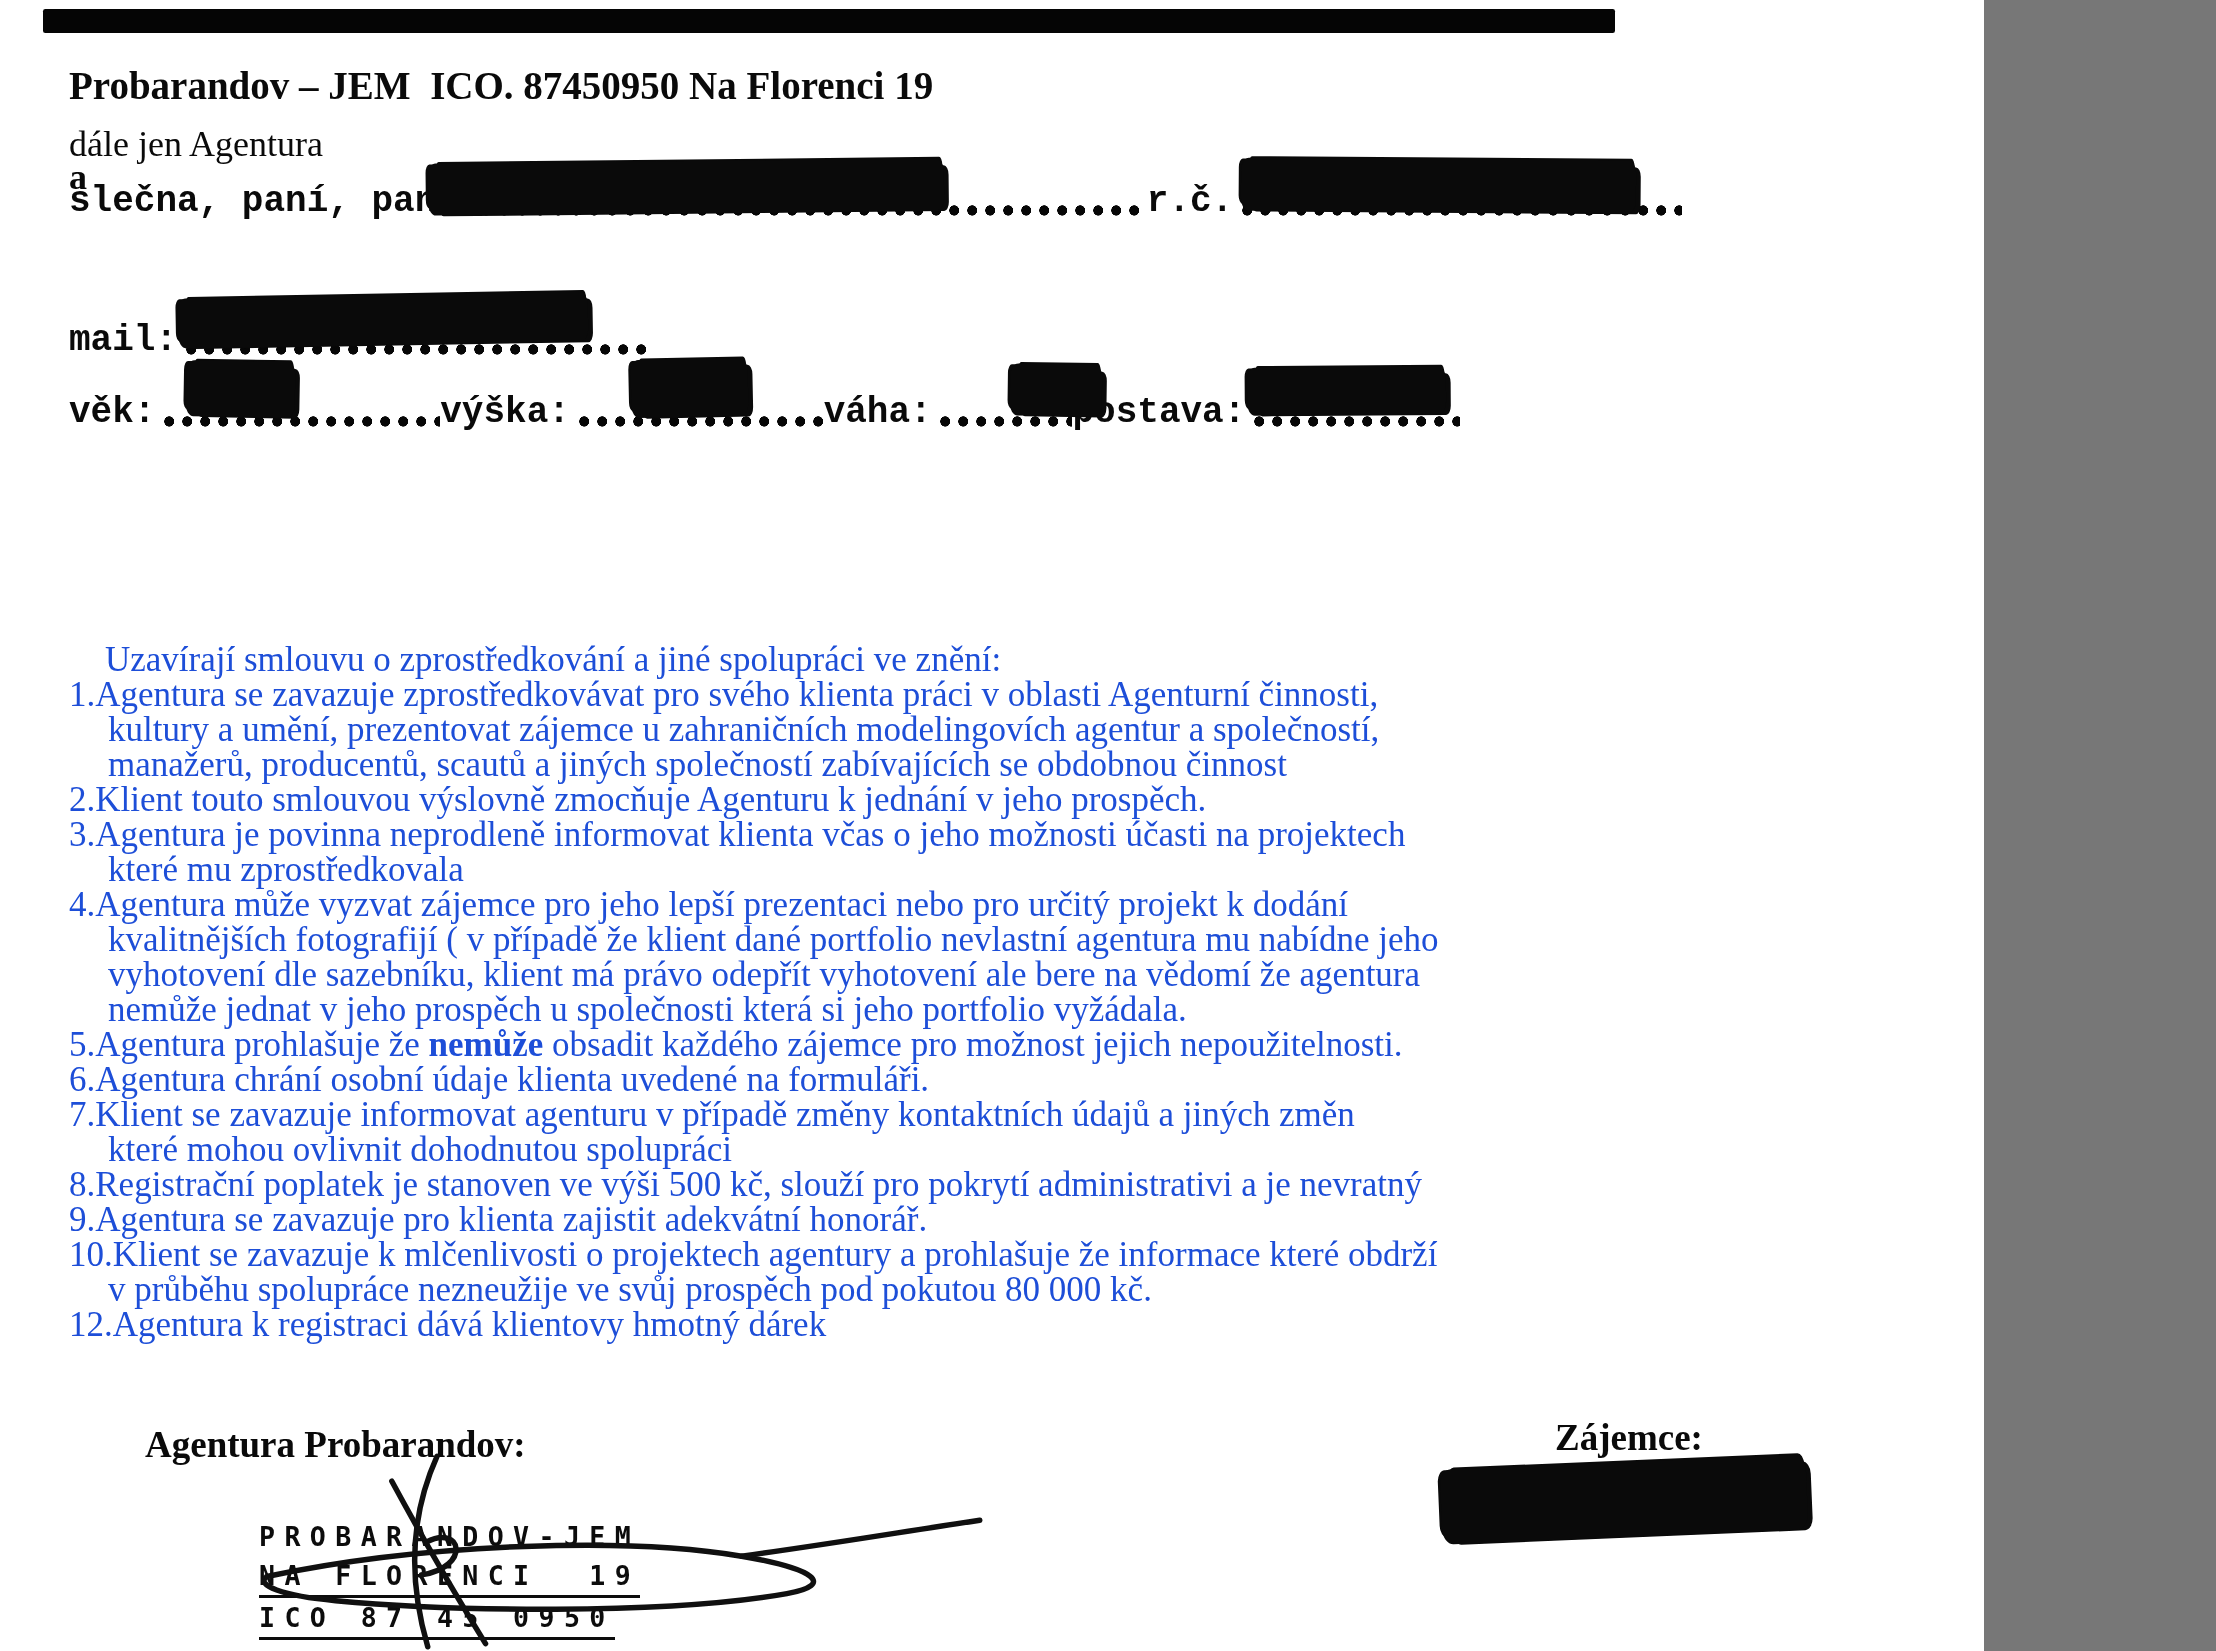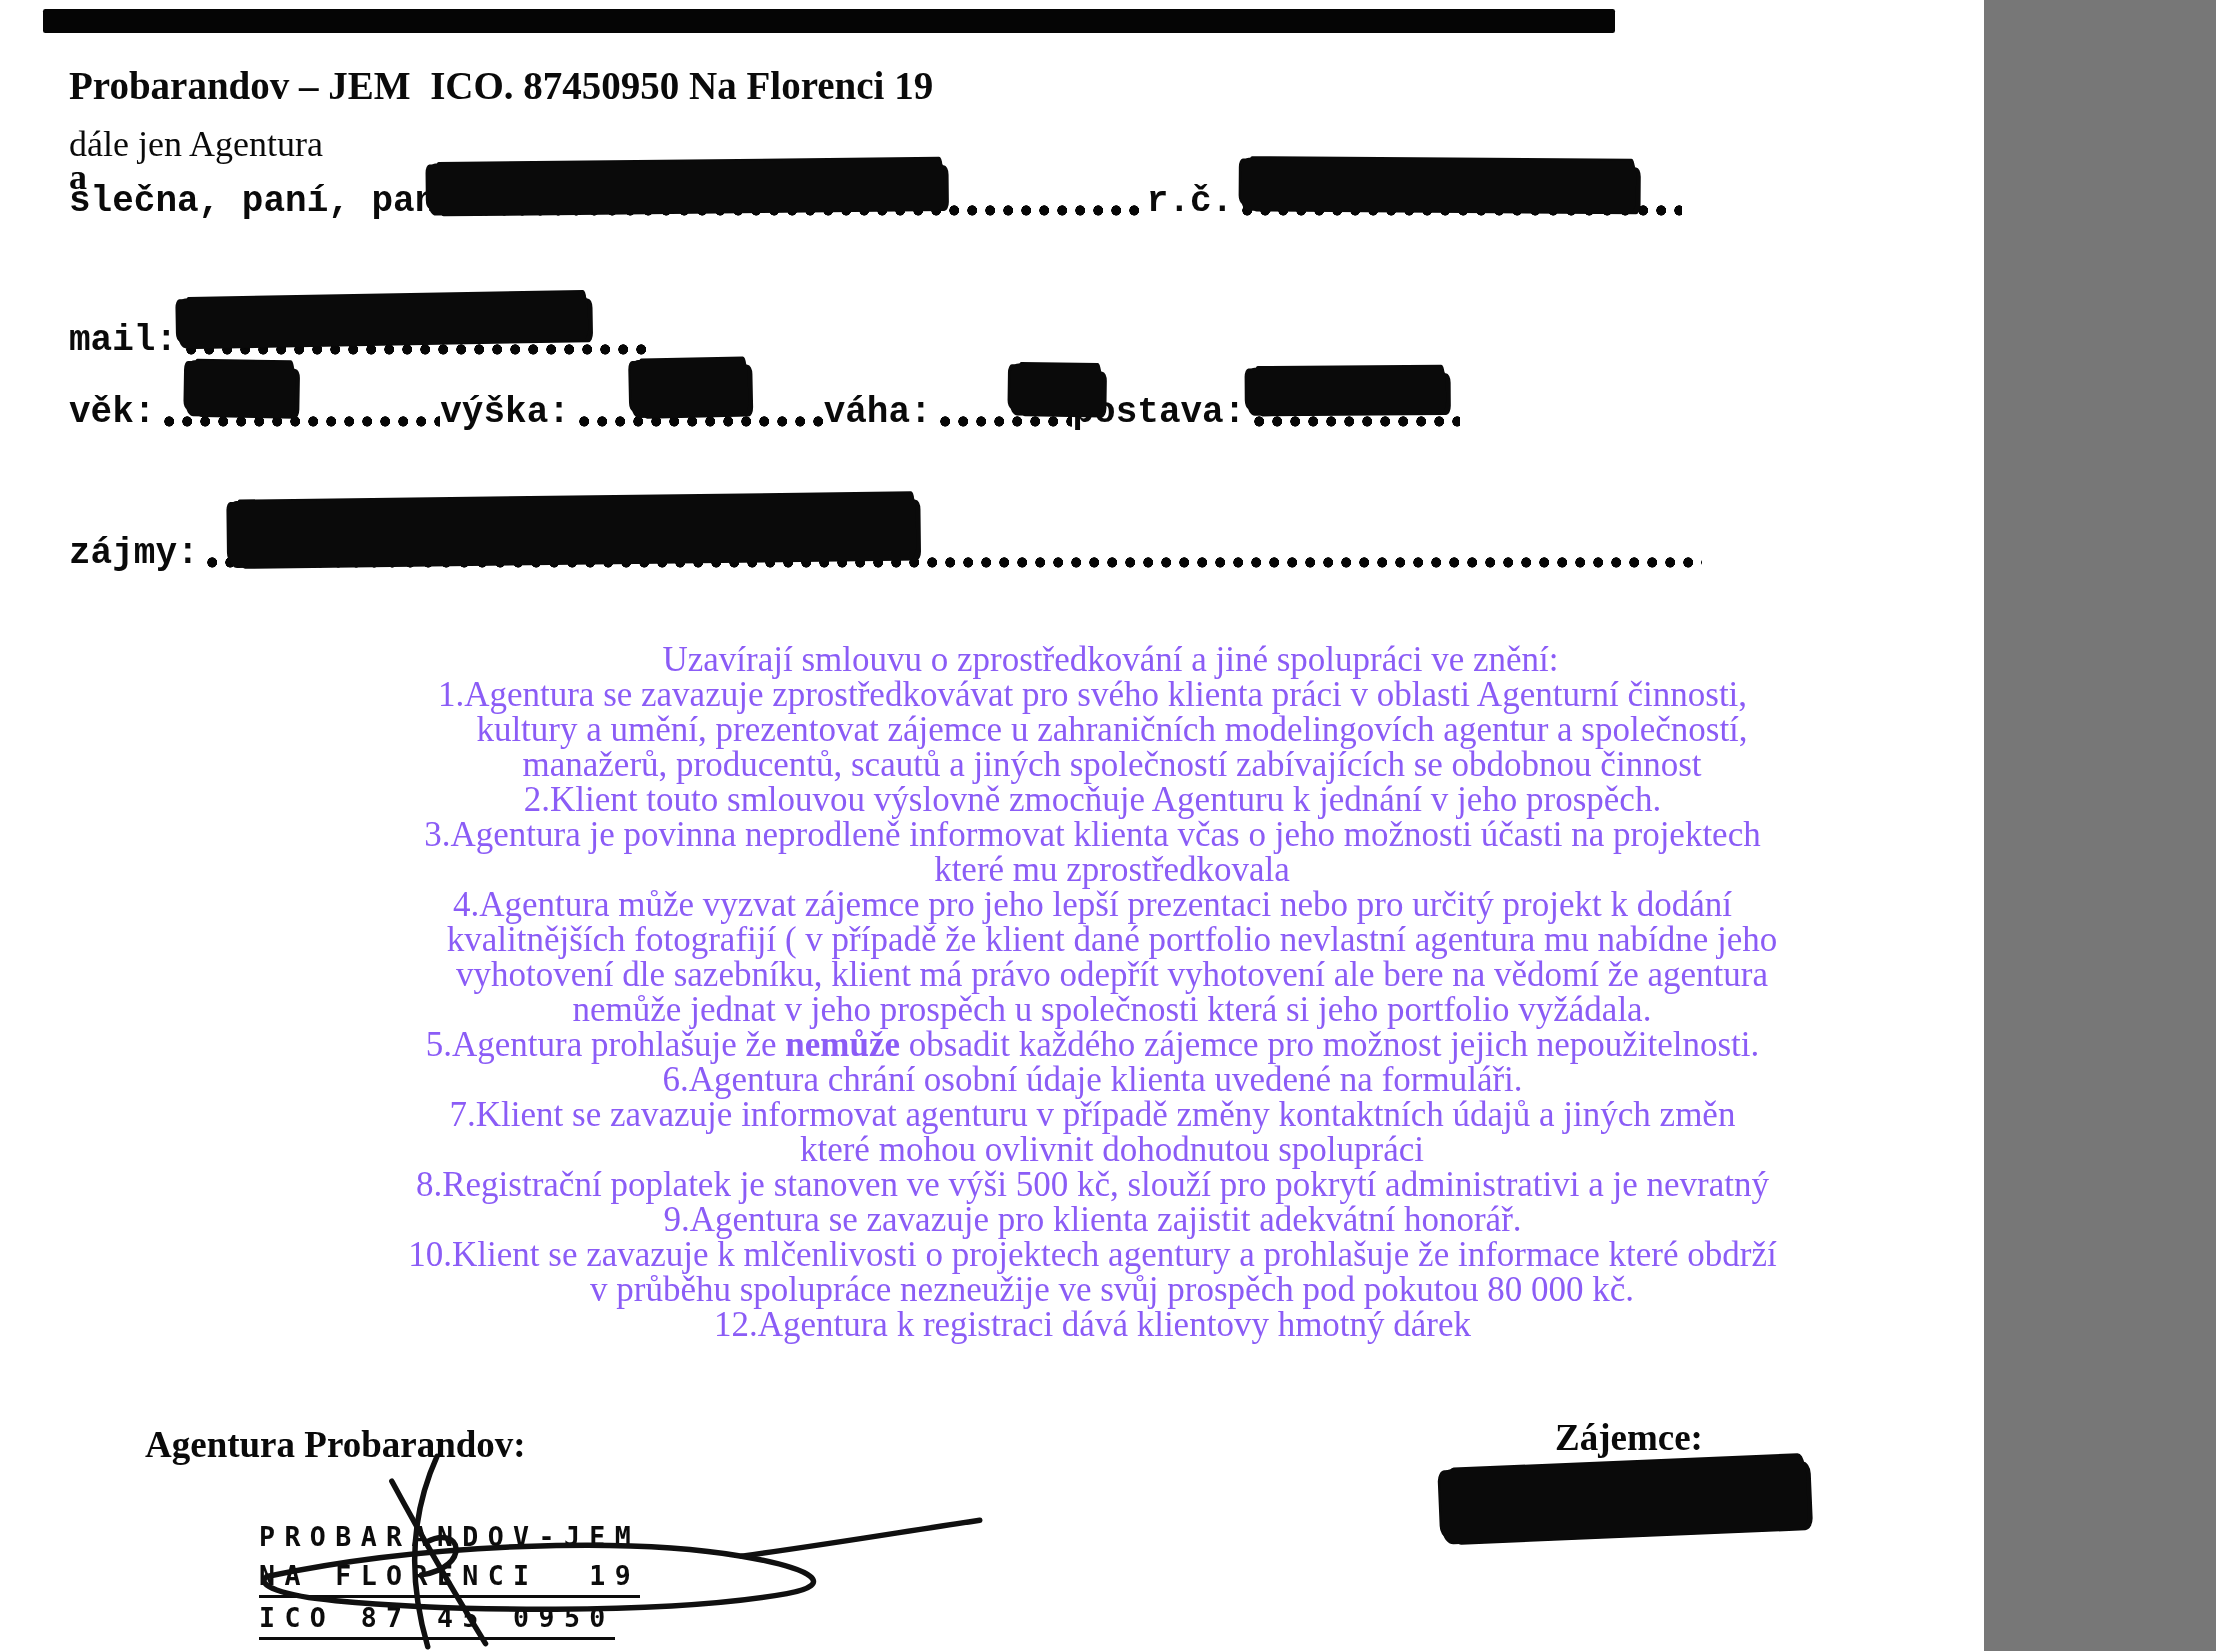--- a/index.html
+++ b/index.html
@@ -15,21 +15,21 @@
   .leader {
     height:12.5px; margin-bottom:3.1px;
     background-image:radial-gradient(circle at 6.2px 6.2px, #060606 4.7px, rgba(0,0,0,0) 5.2px);
     background-size:18px 12.5px; background-repeat:repeat-x; background-position:left bottom;
   }
   .grow { flex:1 1 auto; }
   .redact {
     position:absolute; background:#0a0a0a; border-radius:7.8px/12.5px;
     box-shadow: 7.8px 3.9px 0 -3.1px #0a0a0a, -6.2px -3.1px 0 -3.9px #0a0a0a, 3.1px -6.2px 0 -4.7px #0a0a0a;
   }
-  .body-block { position:absolute; font-size:35px; line-height:35px; color:#8b5cf6;text-align:center; }
+  .body-block { position:absolute; font-size:35px; line-height:35px; color:#1d4ed8; }
   .intro { padding-left:36px; white-space:pre-line; }
   .clause { white-space:pre-line; padding-left:39px; text-indent:-39px; }
   .clause b { font-weight:700; }
   .sig-label { position:absolute; font-weight:700; font-size:37px; white-space:pre; }
   .stamp { position:absolute; font-family:"DejaVu Sans Mono", monospace; font-weight:700;
            font-size:26.6px; letter-spacing:9.4px; line-height:39px; color:#0c0c0c; }
   .stamp .sline { display:inline-block; white-space:pre; }
   .stamp .u { border-bottom:3.9px solid #0c0c0c; }
   .sigsvg { position:absolute; }
 </style>
@@ -69,25 +69,20 @@
     <span class="leader" style="flex:0 0 133px;"></span>
     <span class="flabel">postava:</span>
     <span class="leader grow"></span>
     <div class="redact" style="left:117px; top:-34px; width:109px; height:56px; transform:rotate(1deg);"></div>
     <div class="redact" style="left:562px; top:-36px; width:117px; height:58px; transform:rotate(-1.2deg);"></div>
     <div class="redact" style="left:941px; top:-31px; width:92px; height:52px; transform:rotate(0.8deg);"></div>
     <div class="redact" style="left:1178px; top:-28px; width:199px; height:48px; transform:rotate(-0.4deg);"></div>
   </div>
 
 
-  <div class="frow" style="left:69px; top:536px; width:1633px;">
-    <span class="flabel">zájmy:</span>
-    <span class="leader grow"></span>
-    <div class="redact" style="left:160px; top:-39px; width:687px; height:67px; transform:rotate(-0.7deg);"></div>
-  </div>
 
   <div class="body-block" style="left:69px; top:642px; width:2047px;">
     <div class="intro">Uzavírají smlouvu o zprostředkování a jiné spolupráci ve znění:</div>
     <div class="clause">1.Agentura se zavazuje zprostředkovávat pro svého klienta práci v oblasti Agenturní činnosti,
 kultury a umění, prezentovat zájemce u zahraničních modelingovích agentur a společností,
 manažerů, producentů, scautů a jiných společností zabívajících se obdobnou činnost</div>
     <div class="clause">2.Klient touto smlouvou výslovně zmocňuje Agenturu k jednání v jeho prospěch.</div>
     <div class="clause">3.Agentura je povinna neprodleně informovat klienta včas o jeho možnosti účasti na projektech
 které mu zprostředkovala</div>
     <div class="clause">4.Agentura může vyzvat zájemce pro jeho lepší prezentaci nebo pro určitý projekt k dodání

